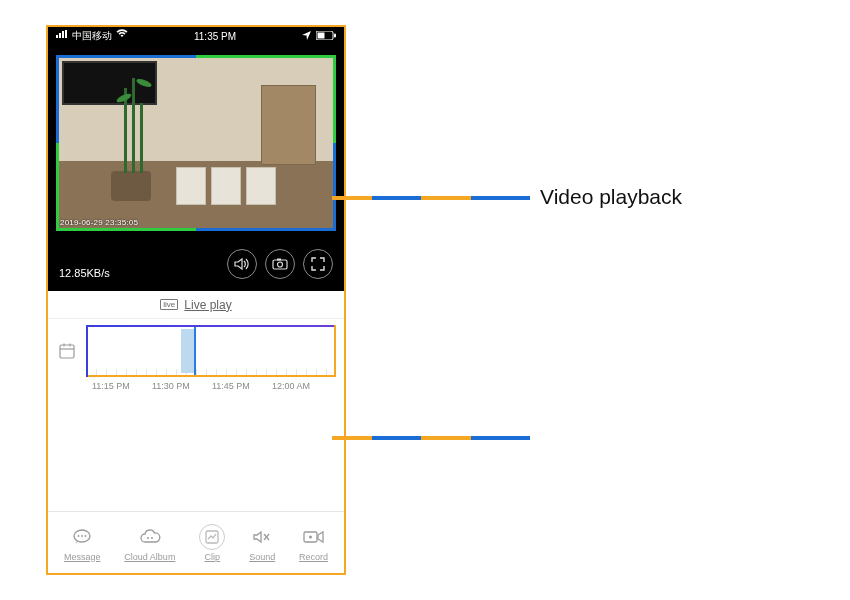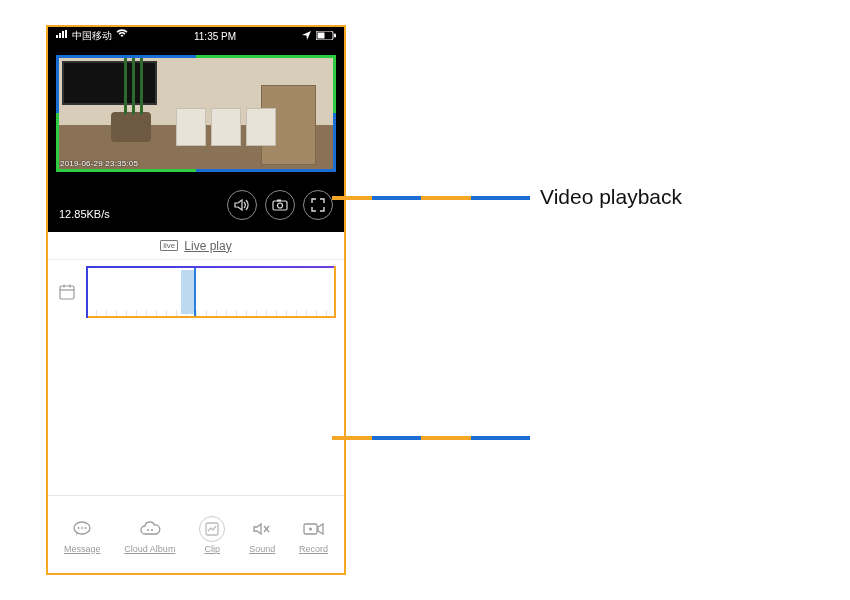--- a/index.html
+++ b/index.html
@@ -46,21 +46,21 @@
   .header-center { text-align: center; line-height: 1.2; }
   .header-title { font-size: 14px; }
   .header-sub { font-size: 9px; letter-spacing: 0.5px; opacity: 0.85; }
   .video-area {
     background: #000;
     padding: 10px 8px 8px;
   }
   .video-box {
     position: relative;
     width: 100%;
-    height: 117px;
+    height: 176px;
     background: linear-gradient(180deg, #c9b89a 0%, #b9a889 45%, #a48e6e 100%);
     overflow: hidden;
   }
   
   .video-border {
     position: absolute;
     inset: 0;
     pointer-events: none;
   }
   .vb-top { position:absolute; top:0; left:0; right:0; height:3px; background: linear-gradient(90deg,#1b6dd6 0%, #1b6dd6 50%, #2ecc40 50%, #2ecc40 100%); }
@@ -179,21 +179,21 @@
     display: flex;
     justify-content: space-between;
     padding: 0 34px 0 44px;
     font-size: 9px;
     color: #8a8a8a;
     margin-top: -2px;
   }
   .spacer { flex: 1; }
   .bottom-nav {
     border-top: 1px solid #e6e6e6;
-    height: 78px;
+    height: 62px;
     display: flex;
     justify-content: space-around;
     align-items: center;
     padding: 0 4px;
   }
   .nav-item {
     display: flex;
     flex-direction: column;
     align-items: center;
     gap: 2px;
@@ -338,20 +338,26 @@
       <div class="tl-event"></div>
       <div class="tl-cursor"></div>
       <div class="tl-border">
         <div class="tlb-top"></div>
           <div class="tlb-bottom"></div>
           <div class="tlb-left"></div>
           <div class="tlb-right"></div>
       </div>
     </div>
   </div>
+  <div class="time-labels">
+    <span>11:15 PM</span>
+    <span>11:30 PM</span>
+    <span>11:45 PM</span>
+    <span>12:00 AM</span>
+  </div>
 
   <div class="spacer"></div>
 
   <div class="bottom-nav">
     <div class="nav-item">
       <span class="icon-circ">
         <svg width="20" height="18" viewBox="0 0 20 18">
             <ellipse cx="10" cy="8" rx="8" ry="6" fill="none" stroke="#9b9b9b" stroke-width="1.3"></ellipse>
             <circle cx="6.5" cy="8" r="0.9" fill="#9b9b9b"></circle>
             <circle cx="10" cy="8" r="0.9" fill="#9b9b9b"></circle>

